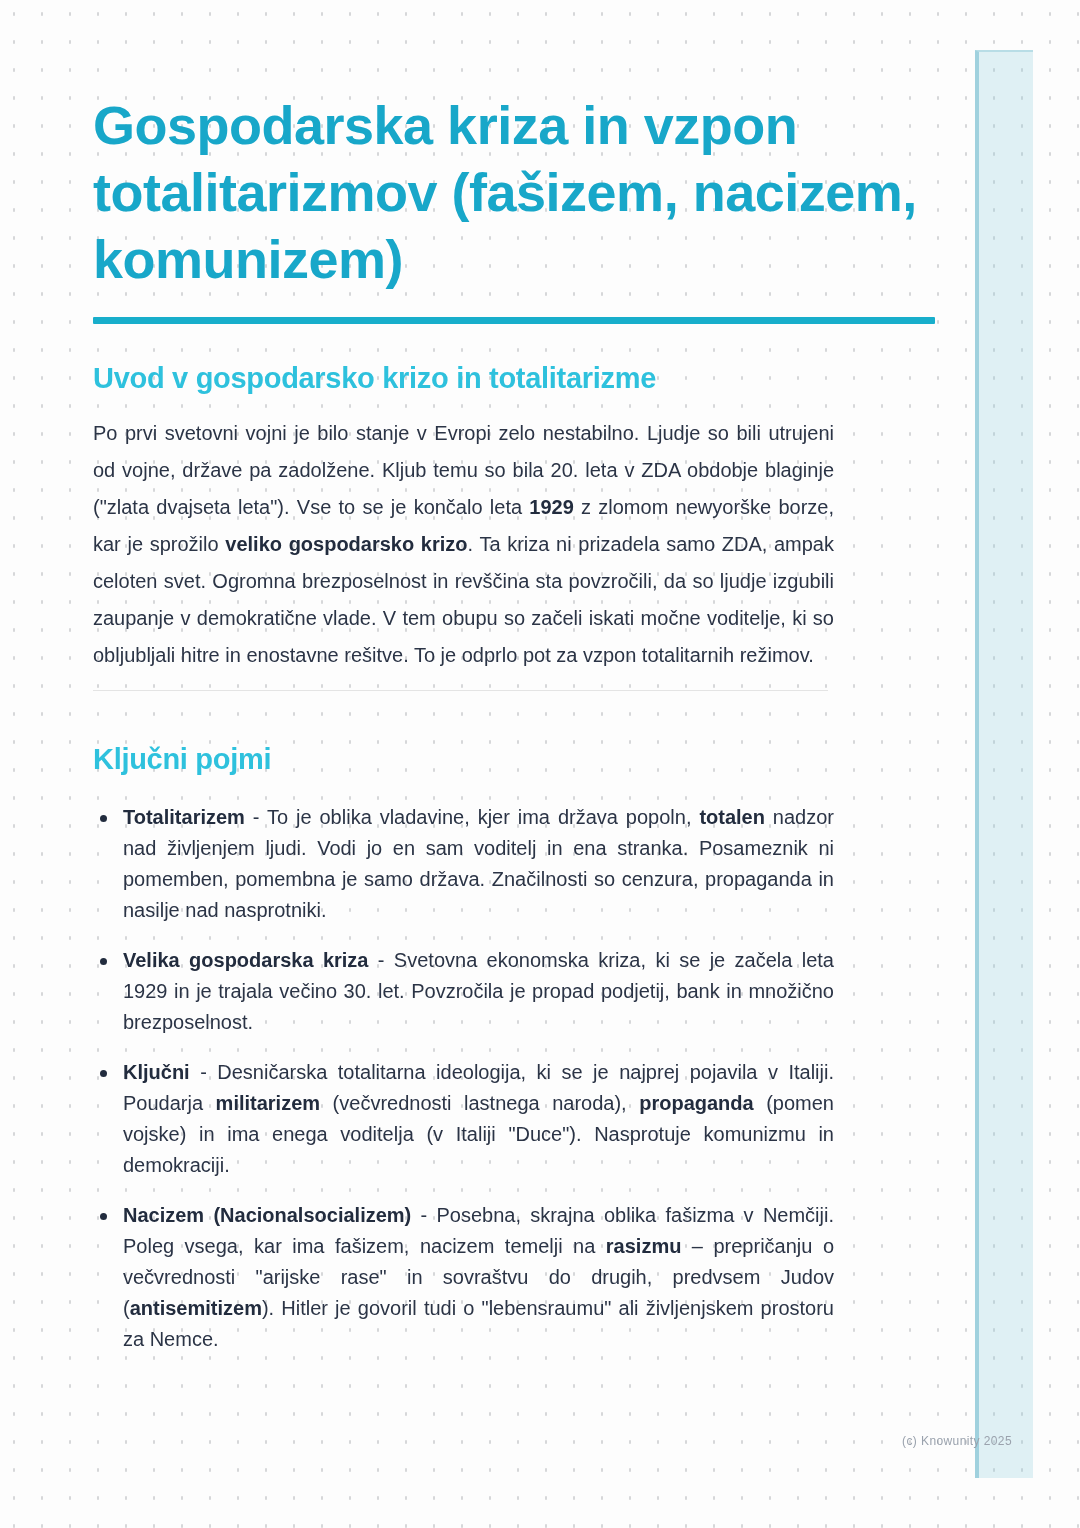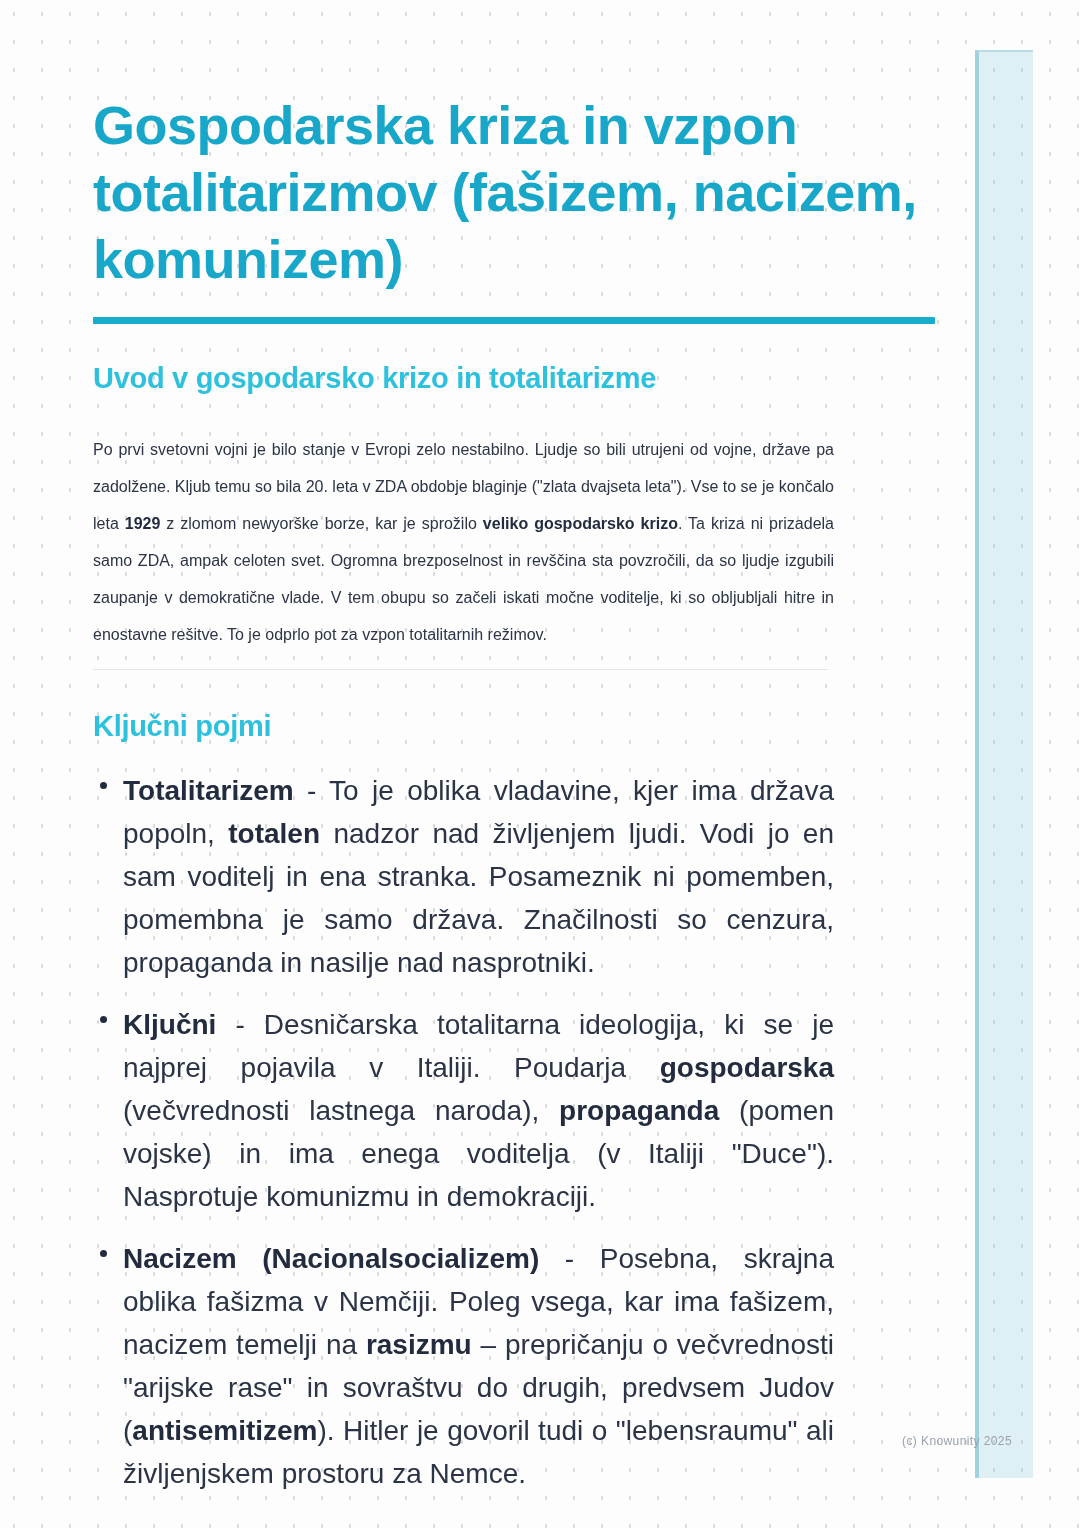--- a/index.html
+++ b/index.html
@@ -58,51 +58,51 @@
   h2.section-heading {
     font-size: 29px;
     font-weight: 800;
     letter-spacing: -0.3px;
     color: #2ec1dd;
   }
 
   .intro-heading { margin-top: 38px; }
 
   .body-paragraph {
-    margin-top: 36px;
+    margin-top: 20px;
     width: 741px;
-    font-size: 16px;
+    font-size: 20px;
     line-height: 37px;
     color: #2b3446;
     text-align: justify;
   }
 
   .b { font-weight: 700; color: #222c3e; }
 
   .section-divider {
     margin-top: 16px;
     width: 735px;
     height: 0;
     border: none;
     border-top: 1px solid #e4e4e4;
   }
 
-  .key-heading { margin-top: 40px; }
+  .key-heading { margin-top: 52px; }
 
   ul.term-list {
     margin-top: 26px;
     width: 741px;
     list-style: none;
   }
 
   ul.term-list li {
     position: relative;
     padding-left: 30px;
-    font-size: 28px;
-    line-height: 43px;
+    font-size: 20px;
+    line-height: 31px;
     color: #2b3446;
     text-align: justify;
     margin-bottom: 19px;
   }
 
   ul.term-list li::before {
     content: "";
     position: absolute;
     left: 7px;
     top: 13px;
@@ -138,21 +138,22 @@
     <h2 class="section-heading intro-heading">Uvod v gospodarsko krizo in totalitarizme</h2>
 
     <p class="body-paragraph"><span>Po prvi svetovni vojni je bilo stanje v Evropi zelo nestabilno. Ljudje so bili utrujeni od vojne, države pa zadolžene. Kljub temu so bila 20. leta v ZDA obdobje blaginje ("zlata dvajseta leta"). Vse to se je končalo leta </span><span class="b">1929</span><span> z zlomom newyorške borze, kar je sprožilo </span><span class="b">veliko gospodarsko krizo</span><span>. Ta kriza ni prizadela samo ZDA, ampak celoten svet. Ogromna brezposelnost in revščina sta povzročili, da so ljudje izgubili zaupanje v demokratične vlade. V tem obupu so začeli iskati močne voditelje, ki so obljubljali hitre in enostavne rešitve. To je odprlo pot za vzpon totalitarnih režimov.</span></p>
 
     <hr class="section-divider">
 
     <h2 class="section-heading key-heading">Ključni pojmi</h2>
 
     <ul class="term-list">
       <li><span class="b">Totalitarizem</span><span> - To je oblika vladavine, kjer ima država popoln, </span><span class="b">totalen</span><span> nadzor nad življenjem ljudi. Vodi jo en sam voditelj in ena stranka. Posameznik ni pomemben, pomembna je samo država. Značilnosti so cenzura, propaganda in nasilje nad nasprotniki.</span></li>
-      <li><span class="b">Ključni</span><span> - Desničarska totalitarna ideologija, ki se je najprej pojavila v Italiji. Poudarja </span><span class="b">gospodarska</span><span> (večvrednosti lastnega naroda), </span><span class="b">propaganda</span><span> (pomen vojske) in ima enega voditelja (v Italiji "Duce"). Nasprotuje komunizmu in demokraciji.</span></li>
+      <li><span class="b">Velika gospodarska kriza</span><span> - Svetovna ekonomska kriza, ki se je začela leta 1929 in je trajala večino 30. let. Povzročila je propad podjetij, bank in množično brezposelnost.</span></li>
+      <li><span class="b">Ključni</span><span> - Desničarska totalitarna ideologija, ki se je najprej pojavila v Italiji. Poudarja </span><span class="b">militarizem</span><span> (večvrednosti lastnega naroda), </span><span class="b">propaganda</span><span> (pomen vojske) in ima enega voditelja (v Italiji "Duce"). Nasprotuje komunizmu in demokraciji.</span></li>
       <li><span class="b">Nacizem (Nacionalsocializem)</span><span> - Posebna, skrajna oblika fašizma v Nemčiji. Poleg vsega, kar ima fašizem, nacizem temelji na </span><span class="b">rasizmu</span><span> – prepričanju o večvrednosti "arijske rase" in sovraštvu do drugih, predvsem Judov (</span><span class="b">antisemitizem</span><span>). Hitler je govoril tudi o "lebensraumu" ali življenjskem prostoru za Nemce.</span></li>
     </ul>
 
   </div>
 
   <div class="copyright">(c) Knowunity 2025</div>
 
 </div>
 
 </body></html>

